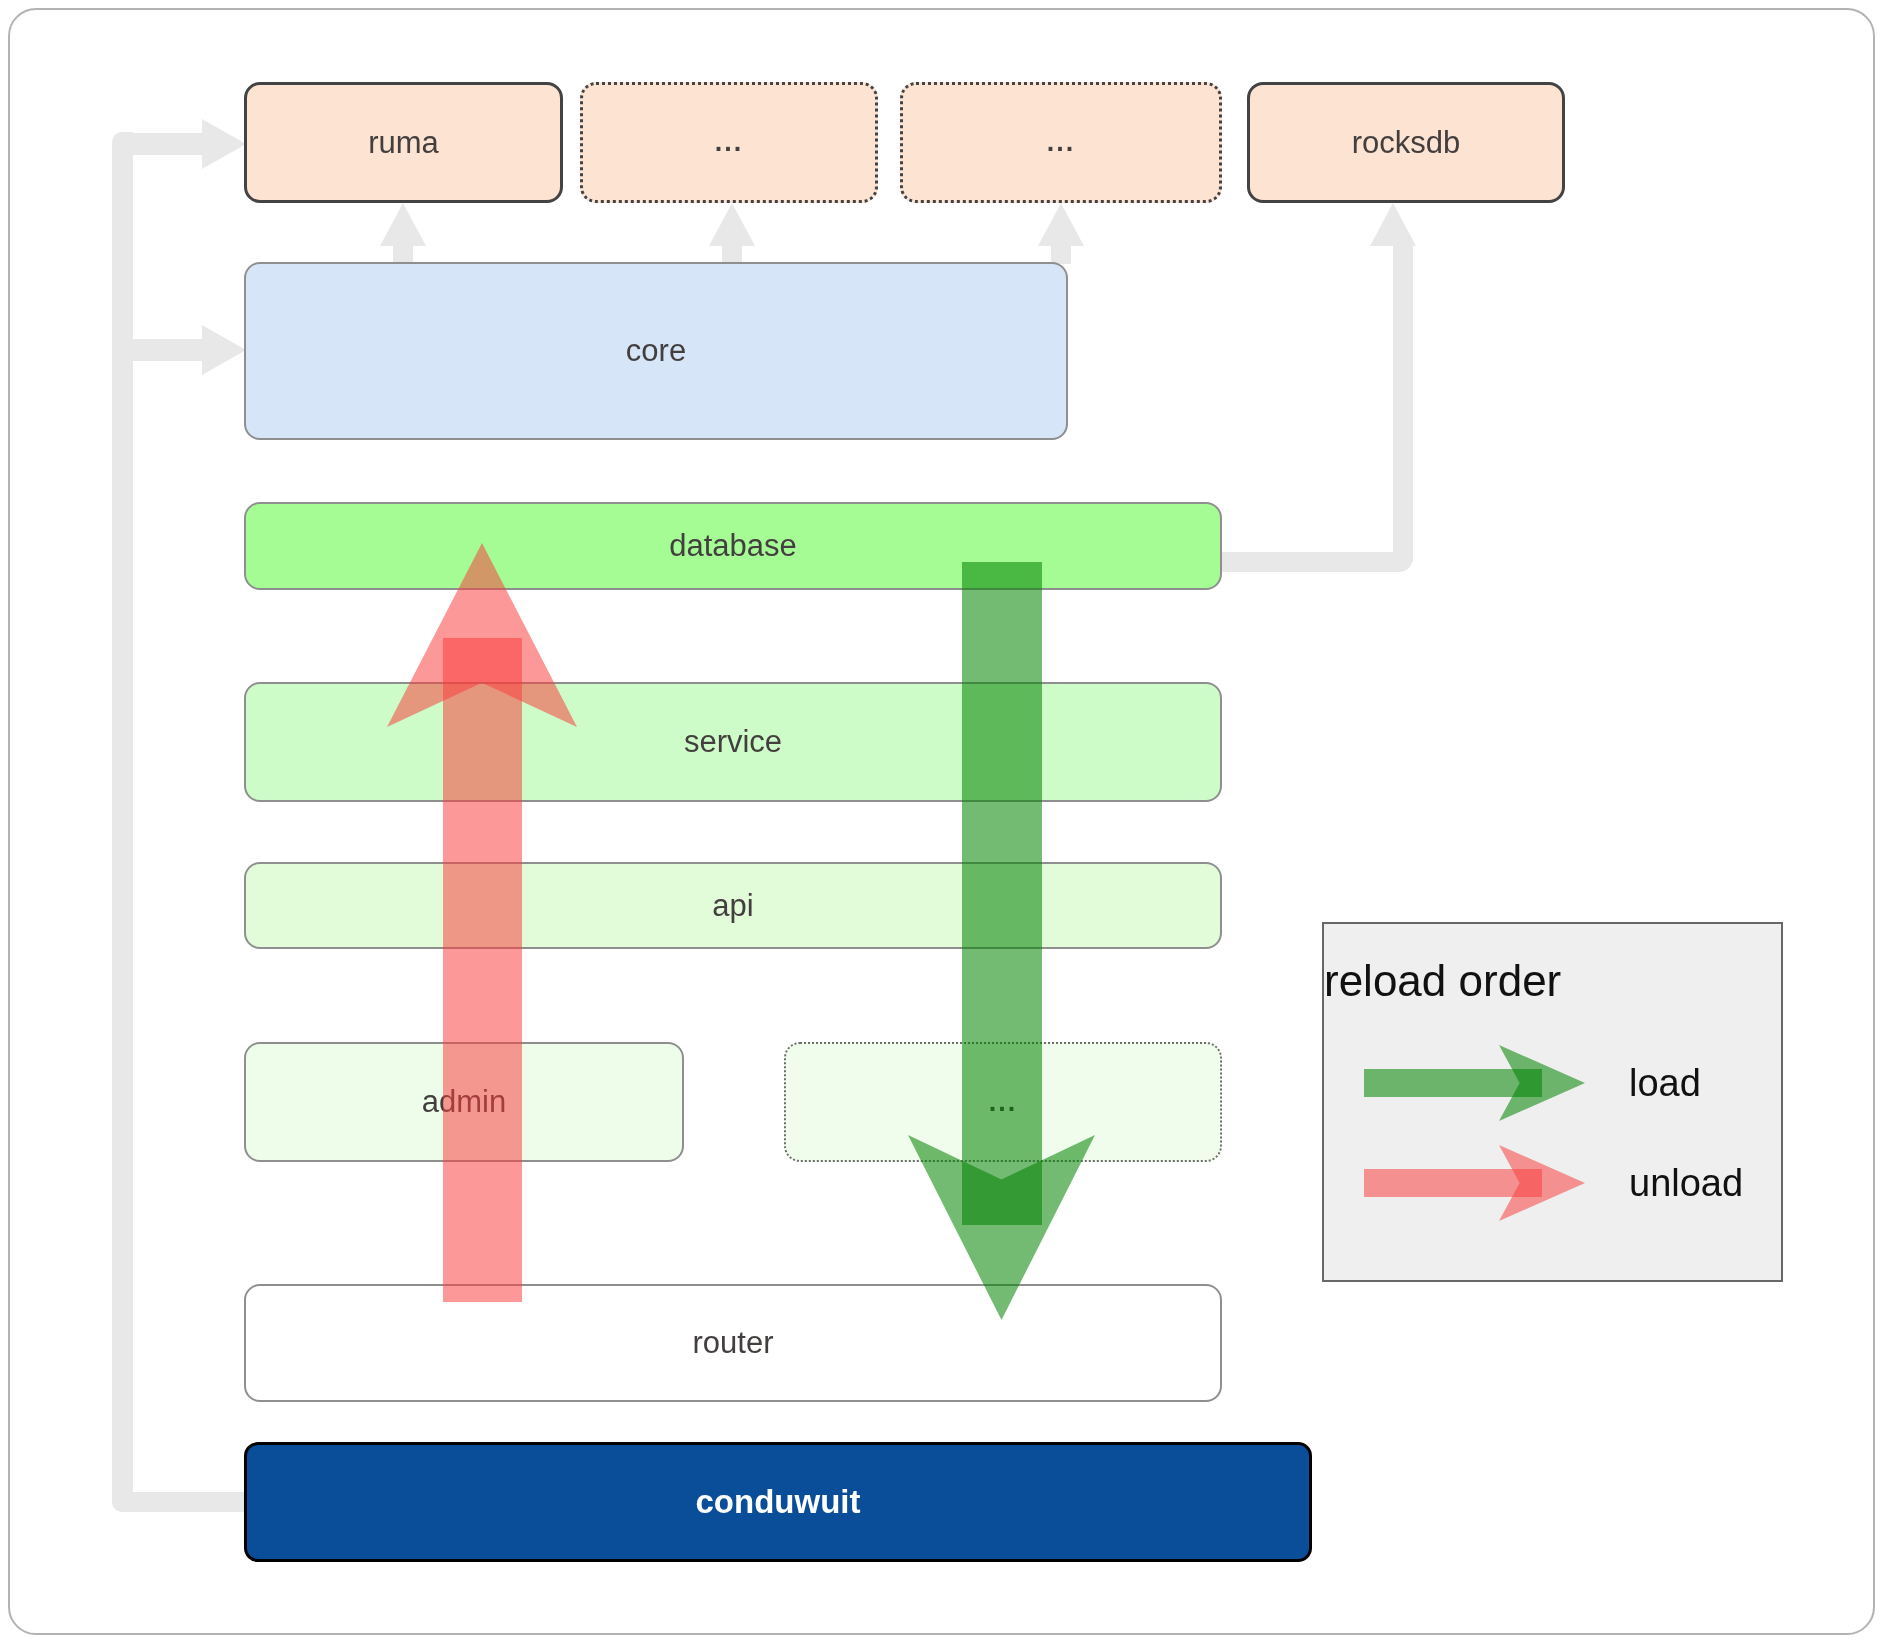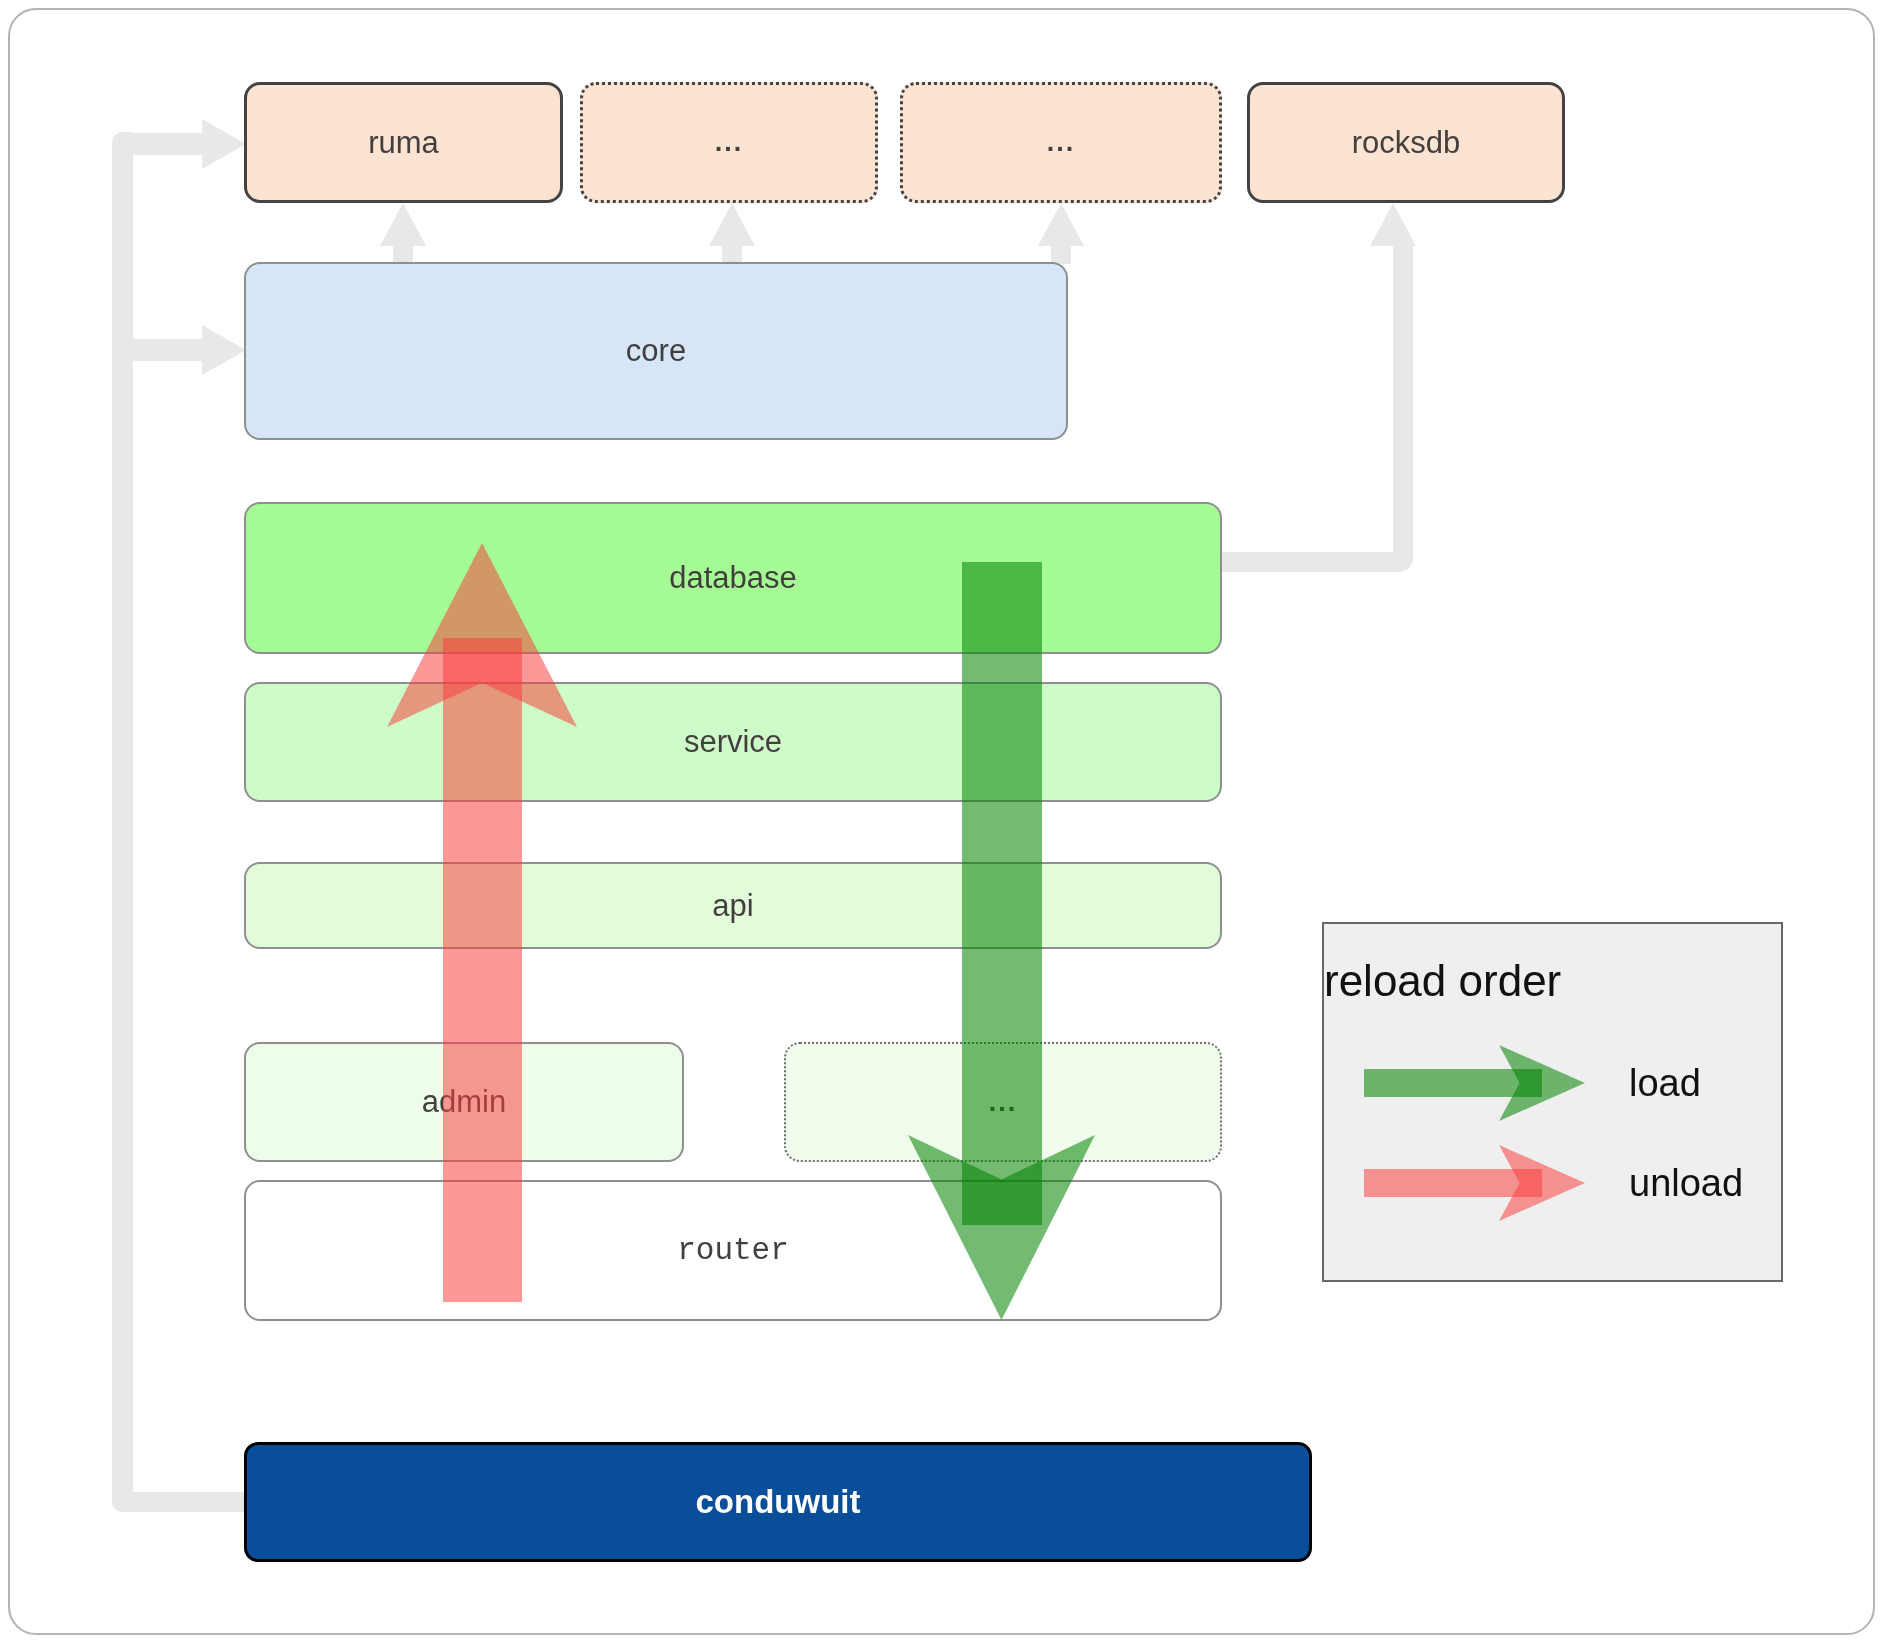--- a/index.html
+++ b/index.html
@@ -15,26 +15,26 @@
   .node{position:absolute;display:flex;align-items:center;justify-content:center;
         font-size:31px;color:var(--label_color);border-radius:16px;box-sizing:border-box;z-index:2;text-align:right;}
   .dots{font-weight:bold;font-size:27px;letter-spacing:2px;}
 
   #node-ruma   {left:244px;top:82px;width:319px;height:121px;background:var(--peach_fill);border:3px solid var(--peach_border);}
   #node-more1  {left:580px;top:82px;width:298px;height:121px;background:var(--peach_fill);border:3px dotted var(--peach_border);}
   #node-more2  {left:900px;top:82px;width:322px;height:121px;background:var(--peach_fill);border:3px dotted var(--peach_border);}
   #node-rocksdb{left:1247px;top:82px;width:318px;height:121px;background:var(--peach_fill);border:3px solid var(--peach_border);}
 
   #node-core    {left:244px;top:262px;width:824px;height:178px;background:var(--core_fill);border:2.5px solid var(--gray_border);}
-  #node-database{left:244px;top:502px;width:978px;height:152px;background:var(--database_fill);border:2.5px solid var(--gray_border);}
+  #node-database{left:244px;top:502px;width:978px;height:88px;background:var(--database_fill);border:2.5px solid var(--gray_border);}
   #node-service {left:244px;top:682px;width:978px;height:120px;background:var(--service_fill);border:2.5px solid var(--gray_border);}
   #node-api     {left:244px;top:862px;width:978px;height:87px;background:var(--api_fill);border:2.5px solid var(--gray_border);}
   #node-admin   {left:244px;top:1042px;width:440px;height:120px;background:var(--admin_fill);border:2px solid var(--gray_border);}
   #node-more3   {left:784px;top:1042px;width:438px;height:120px;background:var(--more_fill);border:2px dotted #6e6e6e;}
-  #node-router  {left:244px;top:1180px;width:978px;height:141px;background:var(--router_fill);border:2.5px solid var(--gray_border);font-family:Liberation Mono, monospace;}
+  #node-router  {left:244px;top:1284px;width:978px;height:118px;background:var(--router_fill);border:2.5px solid var(--gray_border);}
   #node-conduwuit{left:244px;top:1442px;width:1068px;height:120px;background:var(--conduwuit_fill);
                   border:3px solid #000;color:var(--conduwuit_text);font-weight:bold;font-size:33px;border-radius:14px;}
 
   
   .conn{position:absolute;background:var(--connector_gray);z-index:1;}
   #trunk       {left:112px;top:132px;width:21px;height:1380px;border-radius:10px 0 0 10px;}
   #arm-ruma    {left:130px;top:133px;width:74px;height:22px;}
   #arm-core    {left:130px;top:339px;width:74px;height:22px;}
   #arm-conduwuit{left:130px;top:1492px;width:114px;height:20px;}
   #db-rocks-h  {left:1222px;top:552px;width:191px;height:20px;border-radius:0 0 14px 0;}

